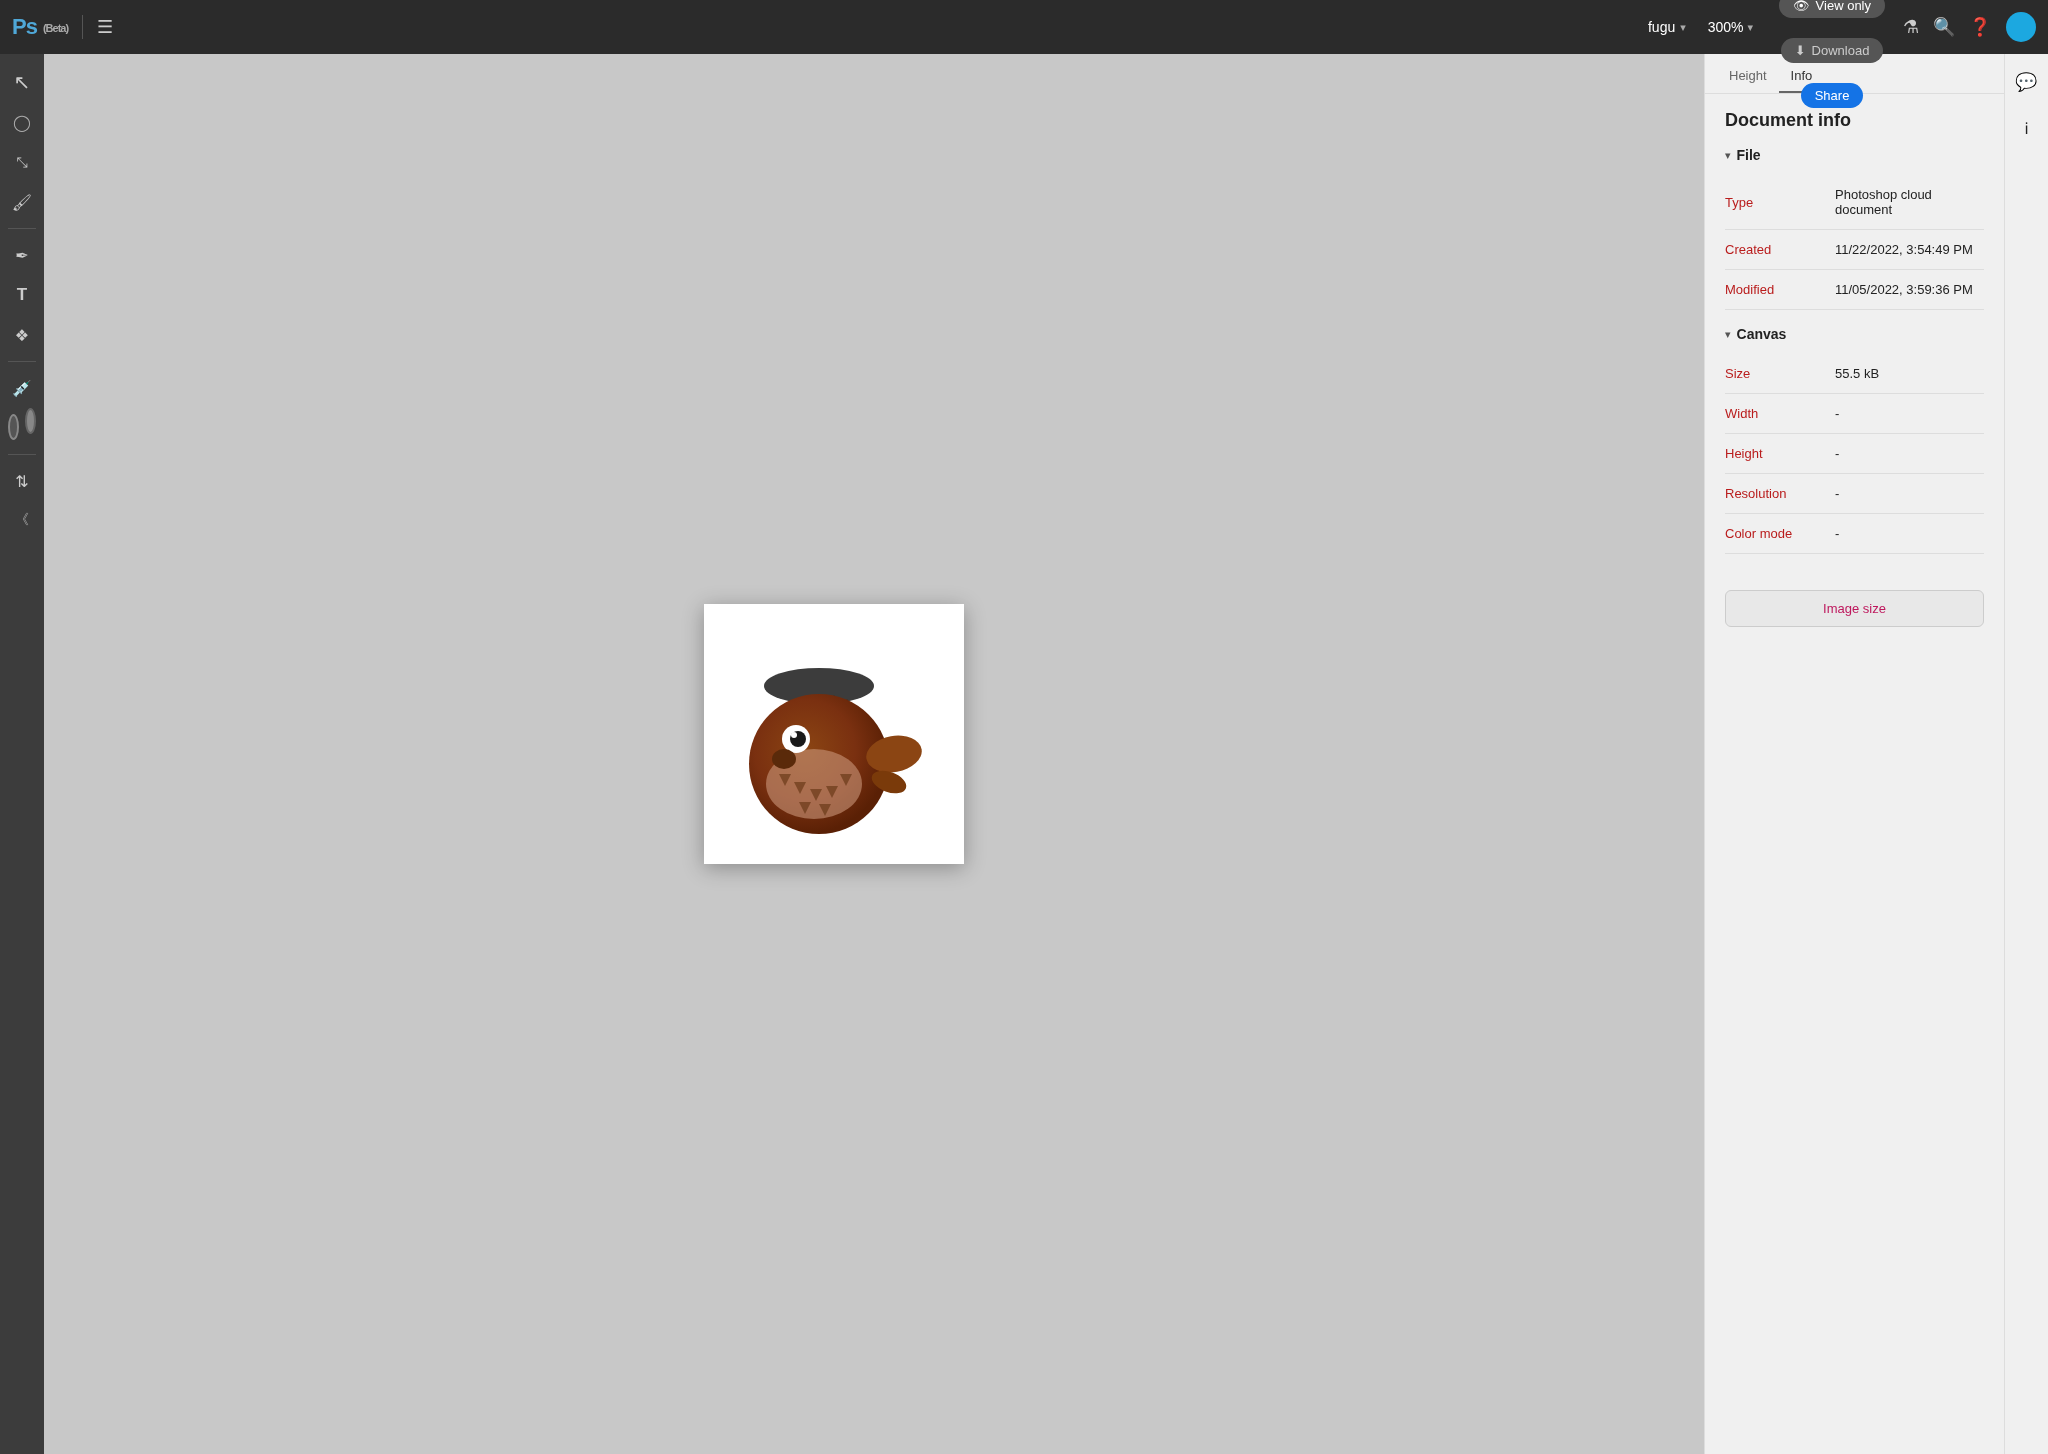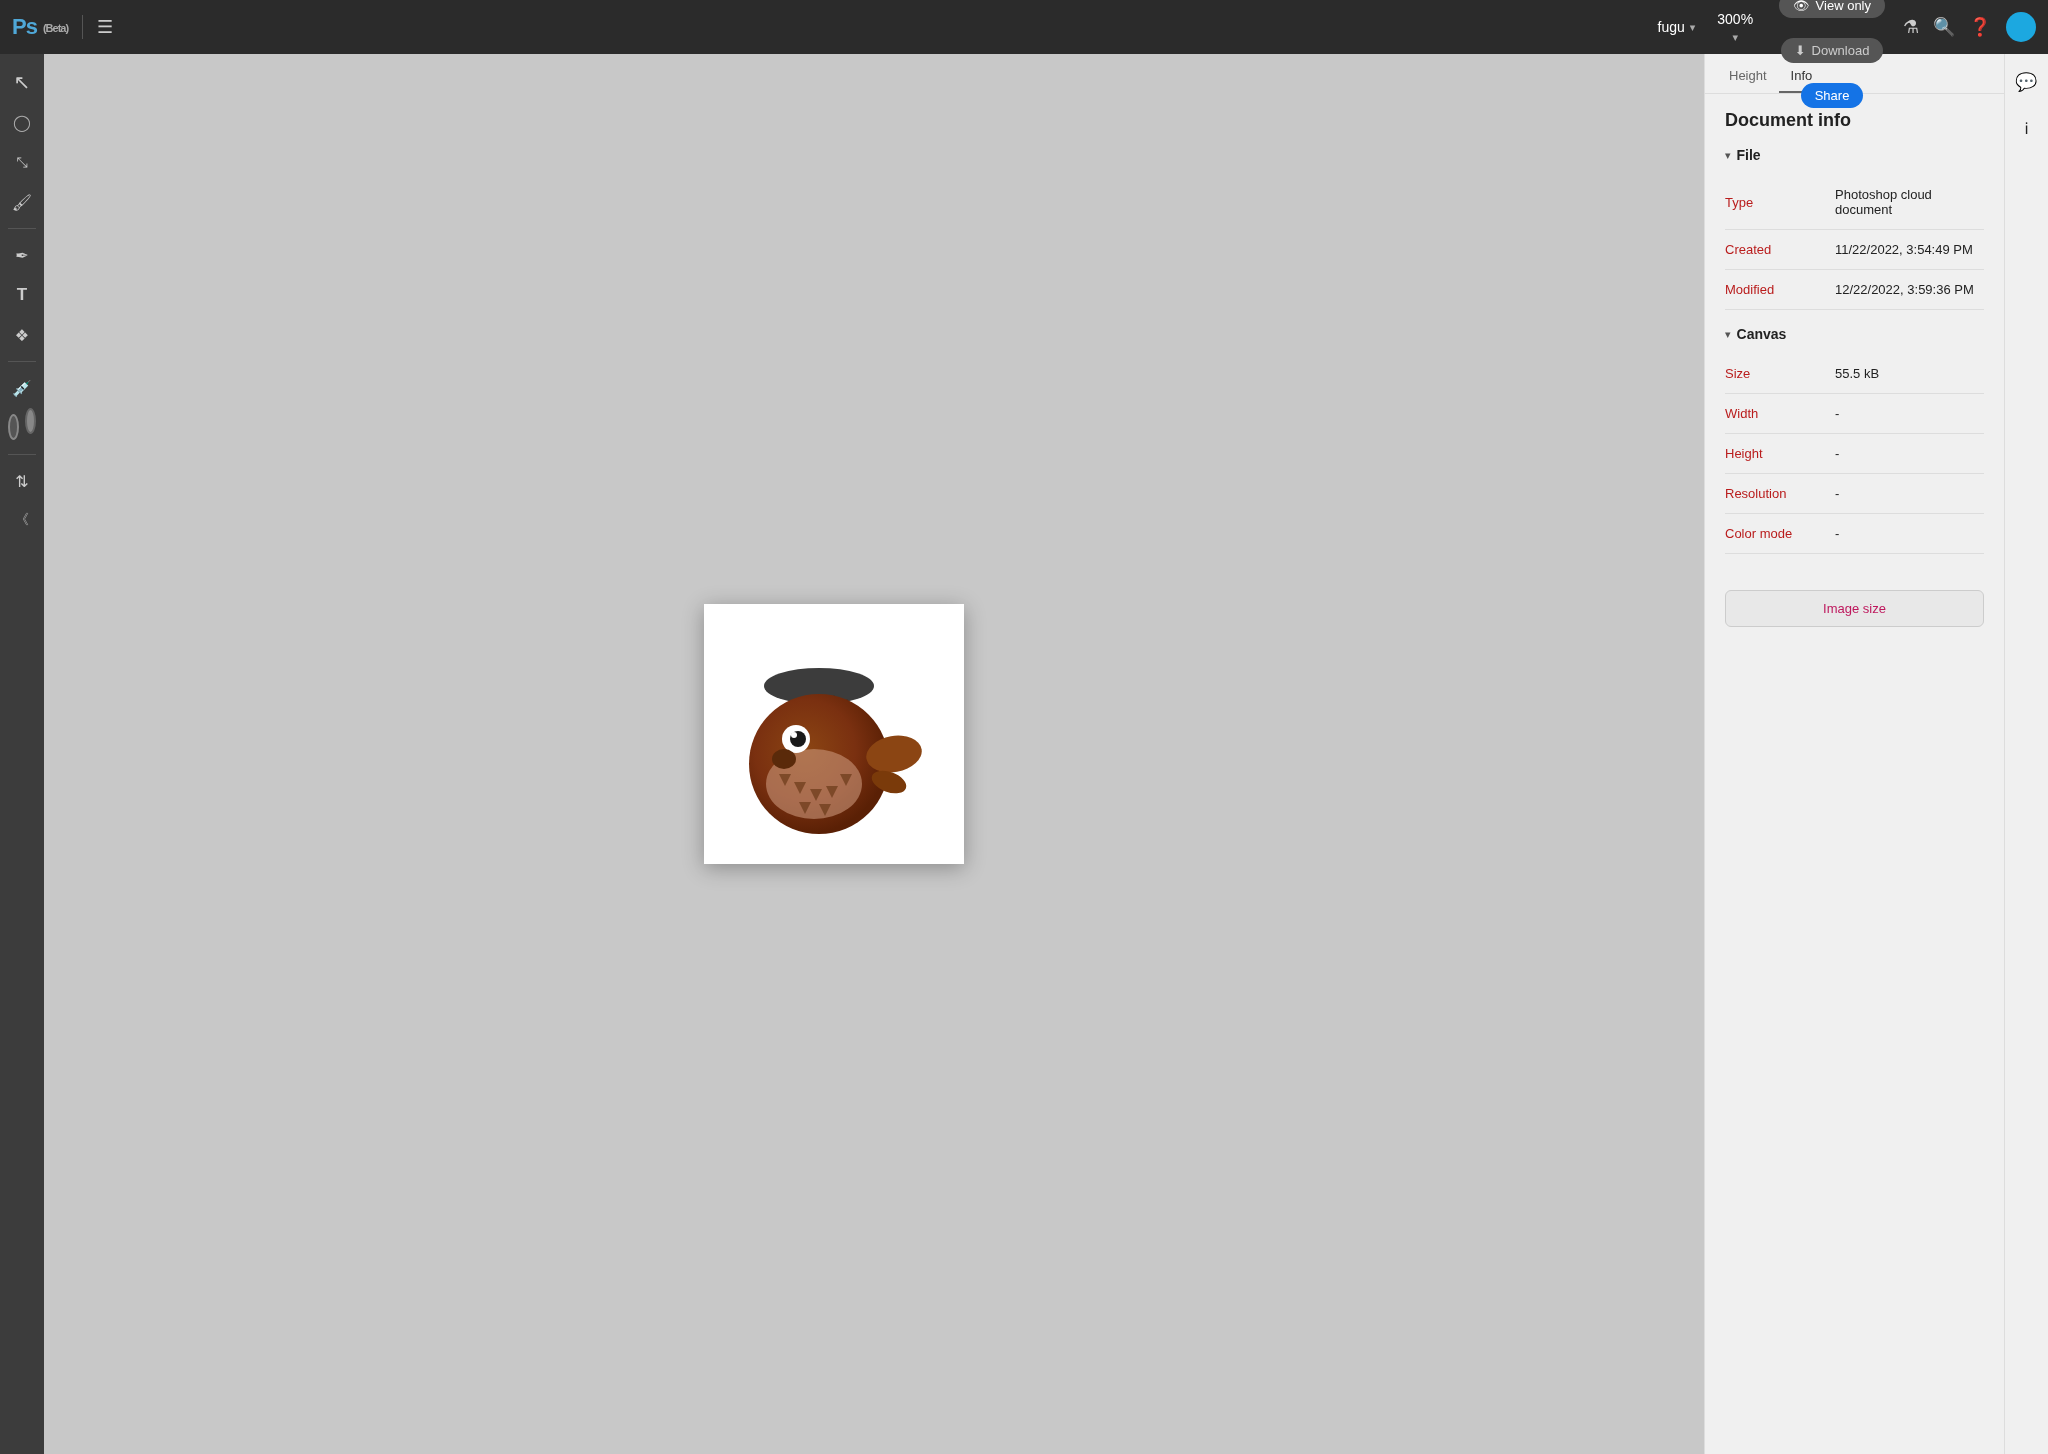--- a/index.html
+++ b/index.html
@@ -56,21 +56,20 @@
       cursor: pointer;
     }
     .topbar-zoom {
       color: #fff;
       font-size: 14px;
       display: flex;
       align-items: center;
       gap: 4px;
       cursor: pointer;
       margin-left: 12px;
-      flex-direction: column;
     }
     .topbar-right {
       display: flex;
       align-items: center;
       gap: 20px;
       margin-left: 16px;
       flex-direction: column;
     }
     .btn-upgrade {
       border: 1px solid #fff;
@@ -498,21 +497,21 @@
       <div class="info-row">
         <span class="info-label">Type</span>
         <span class="info-value">Photoshop cloud document</span>
       </div>
       <div class="info-row">
         <span class="info-label">Created</span>
         <span class="info-value">11/22/2022, 3:54:49 PM</span>
       </div>
       <div class="info-row">
         <span class="info-label">Modified</span>
-        <span class="info-value">12/22/2022, 3:59:36 PM</span>
+        <span class="info-value">11/05/2022, 3:59:36 PM</span>
       </div>
 
       
       <div class="section-header" style="margin-top: 16px;">
         <span class="section-chevron">▾</span>
         <span class="section-title">Canvas</span>
       </div>
 
       <div class="info-row">
         <span class="info-label">Size</span>

